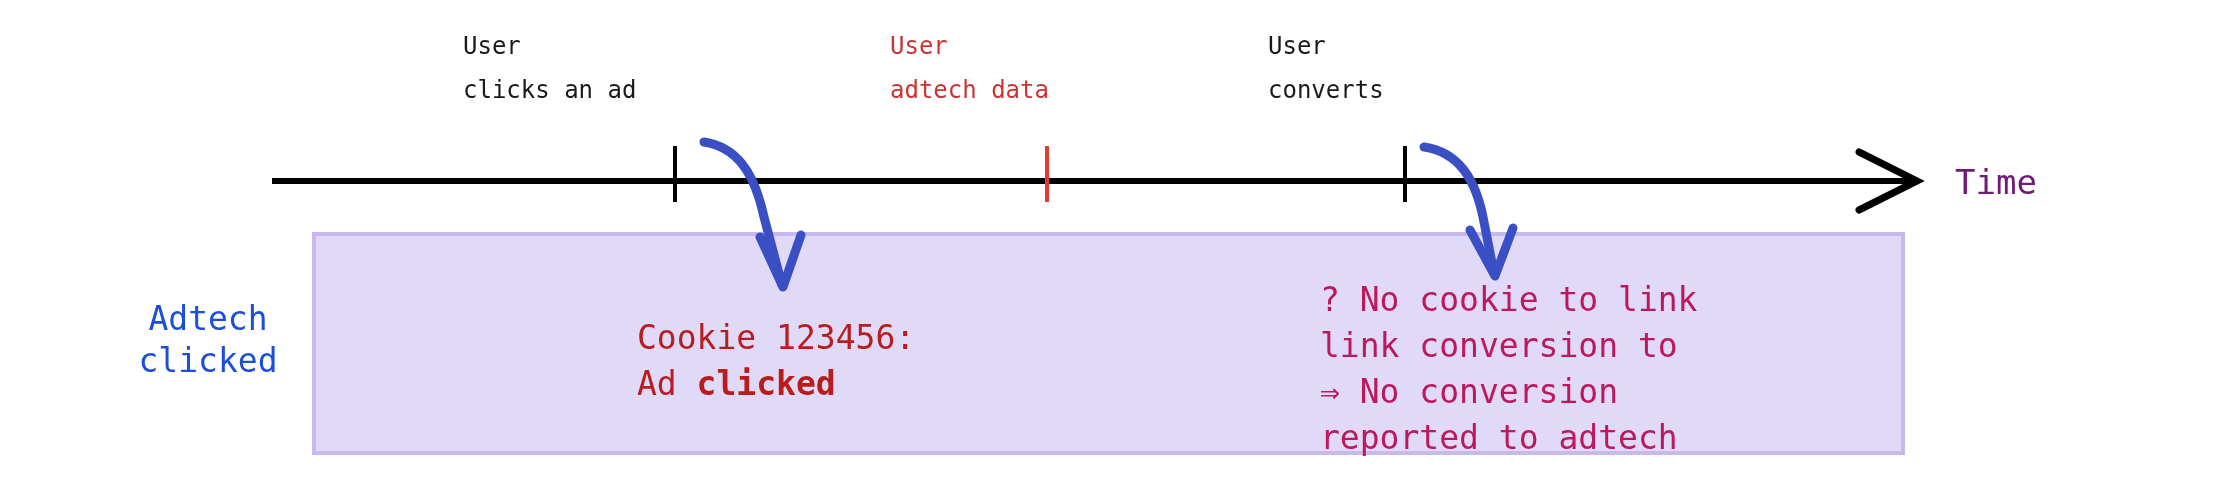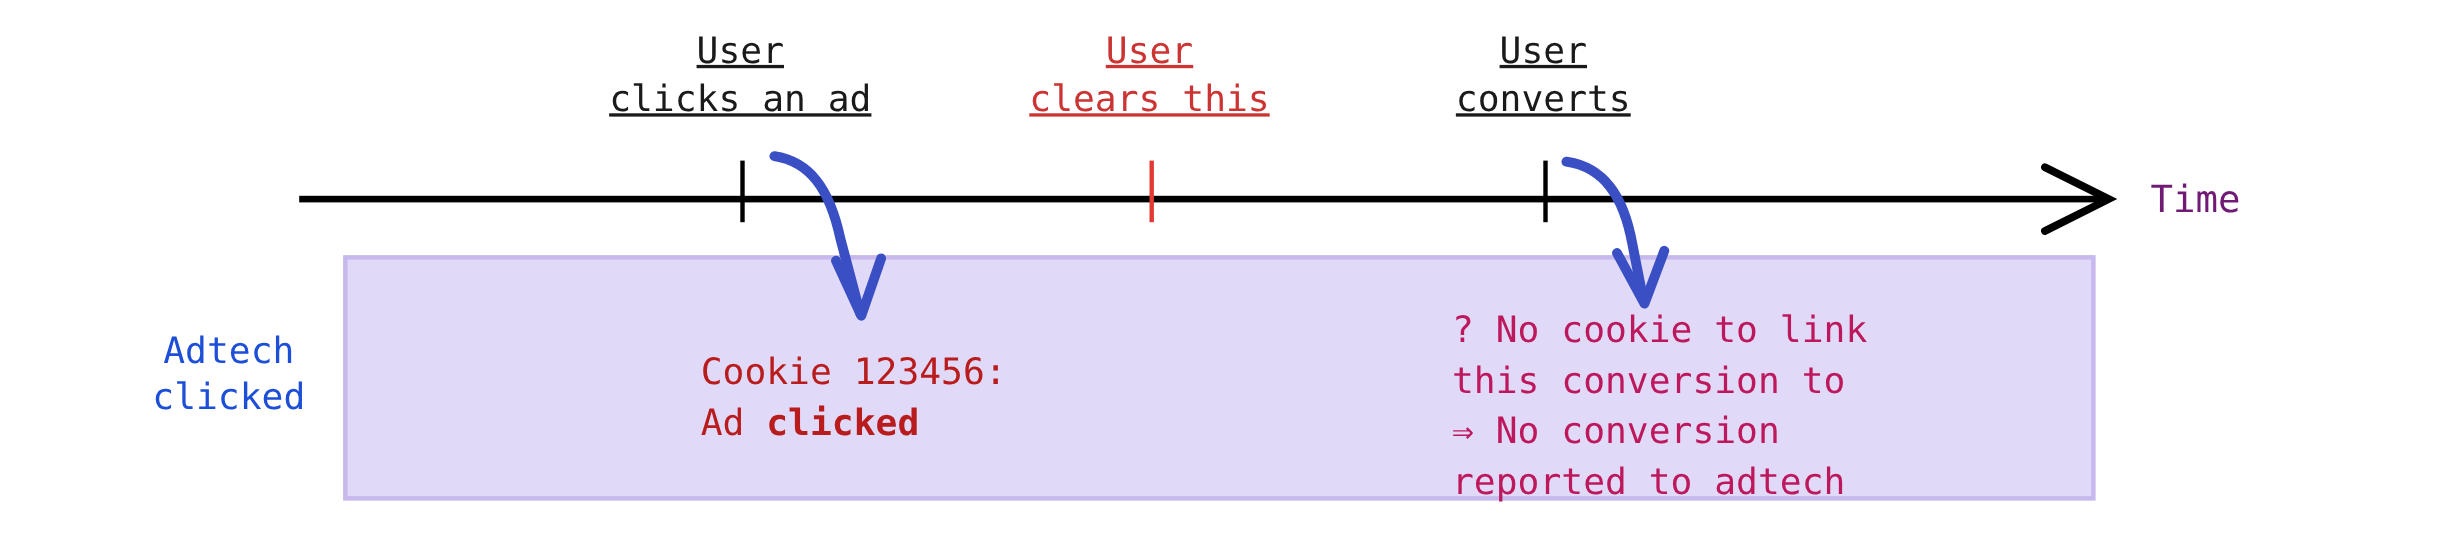--- a/index.html
+++ b/index.html
@@ -75,25 +75,24 @@
     width: 4px;
     top: 146px;
     height: 56px;
   }
   .tick.black { background: #000000; }
   .tick.red   { background: #e03a33; }
 
   
   .event-label {
     position: absolute;
-    text-align: center;
-    font-size: 33px;
+    text-align: left;
+    font-size: 24px;
     line-height: 44px;
     white-space: pre;
-    text-decoration: underline;
   }
   #event-click  { left: 463px;  top: 24px; width: 420px; color: #1a1a1a; }
   #event-clear  { left: 890px;  top: 24px; width: 310px; color: #cc3333; }
   #event-conv   { left: 1268px; top: 24px; width: 270px; color: #1a1a1a; }
 
   
   .blue-arrow {
     position: absolute;
     overflow: visible;
   }
@@ -138,31 +137,31 @@
   </svg>
 
   <div id="time-label">Time</div>
 
   <div class="tick black" style="left:673px;"></div>
   <div class="tick red" style="left:1045px;"></div>
   <div class="tick black" style="left:1403px;"></div>
 
   <div class="event-label" id="event-click"><span>User</span><br><span>clicks an ad</span></div>
 
-  <div class="event-label" id="event-clear"><span>User</span><br><span>clears this</span></div>
+  <div class="event-label" id="event-clear"><span>User</span><br><span>adtech data</span></div>
 
   <div class="event-label" id="event-conv"><span>User</span><br><span>converts</span></div>
 
   <svg class="blue-arrow" id="arrow-click" viewBox="0 0 130 180" xmlns="http://www.w3.org/2000/svg">
     <path d="M 14 17 C 46 22, 64 46, 74 92 L 92 160" fill="none" stroke="#3a4fc4" stroke-width="9" stroke-linecap="round"></path>
     <polyline points="70,112 93,162 111,110" fill="none" stroke="#3a4fc4" stroke-width="9" stroke-linecap="round" stroke-linejoin="round"></polyline>
   </svg>
 
   <svg class="blue-arrow" id="arrow-conv" viewBox="0 0 130 175" xmlns="http://www.w3.org/2000/svg">
     <path d="M 14 17 C 48 22, 66 48, 74 92 L 84 143" fill="none" stroke="#3a4fc4" stroke-width="9" stroke-linecap="round"></path>
     <polyline points="60,100 85,146 103,98" fill="none" stroke="#3a4fc4" stroke-width="9" stroke-linecap="round" stroke-linejoin="round"></polyline>
   </svg>
 
   <div id="cookie-text"><span>Cookie 123456:</span><br><span>Ad </span><span class="bold-seg">clicked</span></div>
 
-  <div id="noconv-text"><span>? No cookie to link</span><br><span>this conversion to</span><br><span>⇒ No conversion</span><br><span>reported to adtech</span></div>
+  <div id="noconv-text"><span>? No cookie to link</span><br><span>link conversion to</span><br><span>⇒ No conversion</span><br><span>reported to adtech</span></div>
 
 </div>
 
 </body></html>

